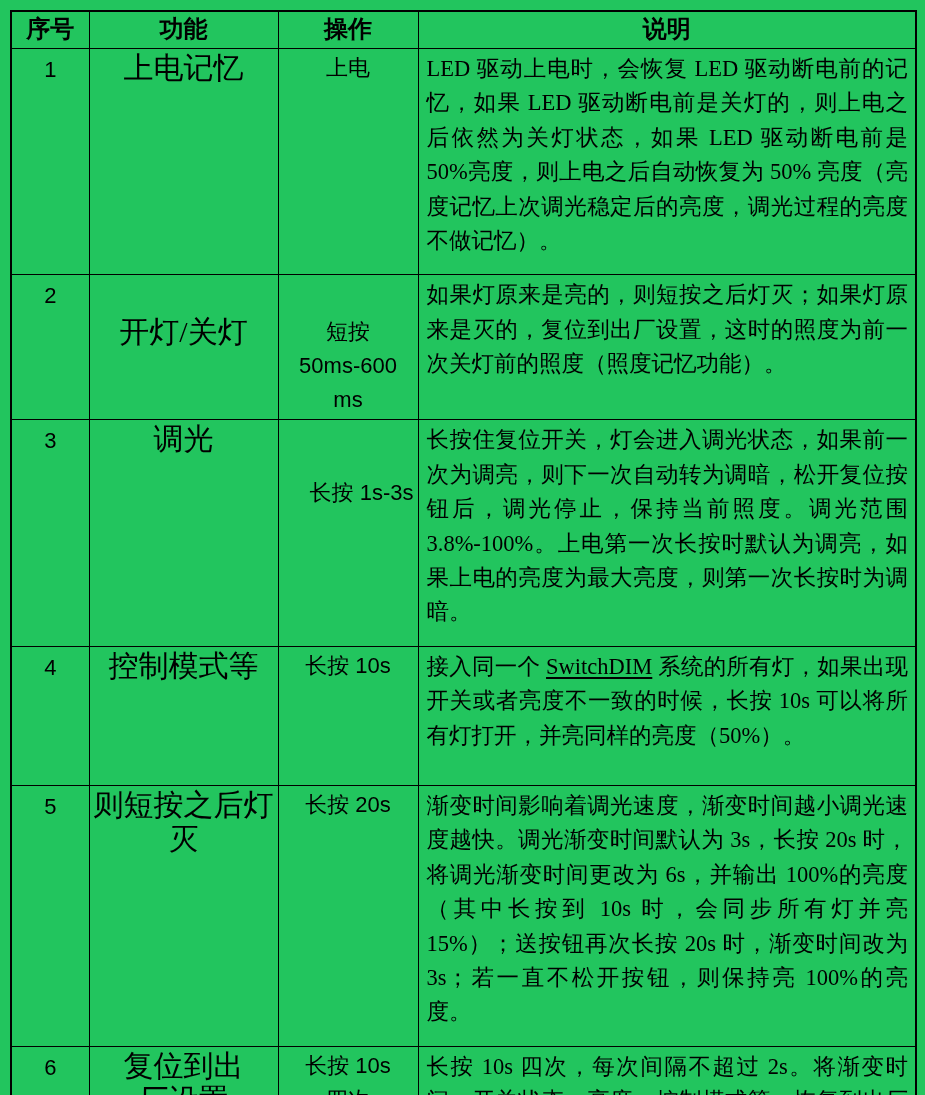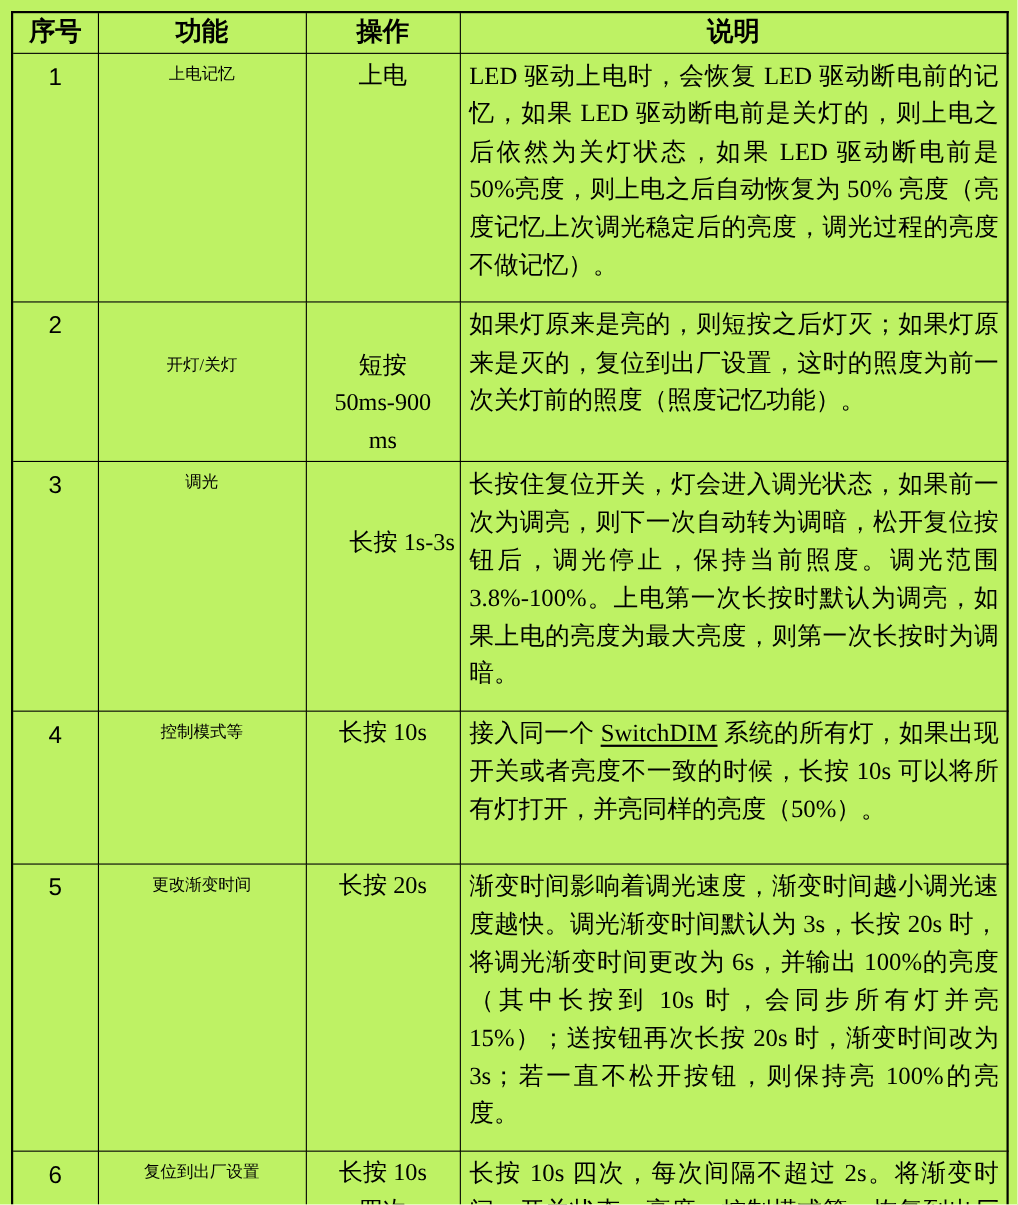--- a/index.html
+++ b/index.html
@@ -4,21 +4,21 @@
 <style>
   html, body {
     margin: 0;
     padding: 0;
     background: #ffffff;
   }
   .page {
     position: relative;
     width: 925px;
     height: 1095px;
-    background: #bef264;
+    background: #22c55e;
     overflow: hidden;
   }
   table.func-table {
     position: absolute;
     left: 10px;
     top: 10px;
     width: 905px;
     table-layout: fixed;
     border-collapse: collapse;
     border: 2px solid #000000;
@@ -48,26 +48,26 @@
     line-height: 34px;
   }
   td.no-cell {
     font-family: "Liberation Sans", "DejaVu Sans", sans-serif;
     font-size: 22px;
     text-align: center;
     padding-top: 4px;
   }
   td.func-cell {
     font-family: "Liberation Serif", "DejaVu Serif", serif;
-    font-size: 15px;
+    font-size: 30px;
     text-align: center;
     margin-left: 39px;
   }
   td.op-cell {
-    font-family: Liberation Serif, serif;
+    font-family: Liberation Sans, sans-serif;
     font-size: 22px;
     text-align: center;
     white-space: pre-line;
   }
   td.desc-cell {
     font-family: "Liberation Serif", "DejaVu Serif", serif;
     font-size: 22.5px;
     text-align: justify;
     padding: 3px 7px 16px 8px;
     line-height: 34.4px;
@@ -118,42 +118,42 @@
         <td class="no-cell">1</td>
         <td class="func-cell">上电记忆</td>
         <td class="op-cell">上电</td>
         <td class="desc-cell">LED 驱动上电时，会恢复 LED 驱动断电前的记忆，如果 LED 驱动断电前是关灯的，则上电之后依然为关灯状态，如果 LED 驱动断电前是 50%亮度，则上电之后自动恢复为 50% 亮度（亮度记忆上次调光稳定后的亮度，调光过程的亮度不做记忆）。</td>
       </tr>
 
       <tr class="h-r2">
         <td class="no-cell">2</td>
         <td class="func-cell voff-1">开灯/关灯</td>
         <td class="op-cell voff-1">短按
-50ms-900
+50ms-600
 ms</td>
         <td class="desc-cell">如果灯原来是亮的，则短按之后灯灭；如果灯原来是灭的，复位到出厂设置，这时的照度为前一次关灯前的照度（照度记忆功能）。</td>
       </tr>
 
       <tr class="h-r3">
         <td class="no-cell">3</td>
         <td class="func-cell">调光</td>
         <td class="op-cell voff-2">长按 1s-3s</td>
         <td class="desc-cell">长按住复位开关，灯会进入调光状态，如果前一次为调亮，则下一次自动转为调暗，松开复位按钮后，调光停止，保持当前照度。调光范围 3.8%-100%。上电第一次长按时默认为调亮，如果上电的亮度为最大亮度，则第一次长按时为调暗。</td>
       </tr>
 
       <tr class="h-r4">
         <td class="no-cell">4</td>
         <td class="func-cell">控制模式等</td>
         <td class="op-cell">长按 10s</td>
         <td class="desc-cell">接入同一个 <span class="squiggle">SwitchDIM</span> 系统的所有灯，如果出现开关或者亮度不一致的时候，长按 10s 可以将所有灯打开，并亮同样的亮度（50%）。</td>
       </tr>
 
       <tr class="h-r5">
         <td class="no-cell">5</td>
-        <td class="func-cell">更改渐变时间</td>
+        <td class="func-cell">则短按之后灯灭</td>
         <td class="op-cell">长按 20s</td>
         <td class="desc-cell">渐变时间影响着调光速度，渐变时间越小调光速度越快。调光渐变时间默认为 3s，长按 20s 时，将调光渐变时间更改为 6s，并输出 100%的亮度（其中长按到 10s 时，会同步所有灯并亮 15%）；送按钮再次长按 20s 时，渐变时间改为 3s；若一直不松开按钮，则保持亮 100%的亮度。</td>
       </tr>
 
       <tr class="h-r6">
         <td class="no-cell">6</td>
         <td class="func-cell func-narrow">复位到出厂设置</td>
         <td class="op-cell">长按 10s
 四次</td>
         <td class="desc-cell">长按 10s 四次，每次间隔不超过 2s。将渐变时间、开关状态、亮度、控制模式等，恢复到出厂设置状态。</td>

